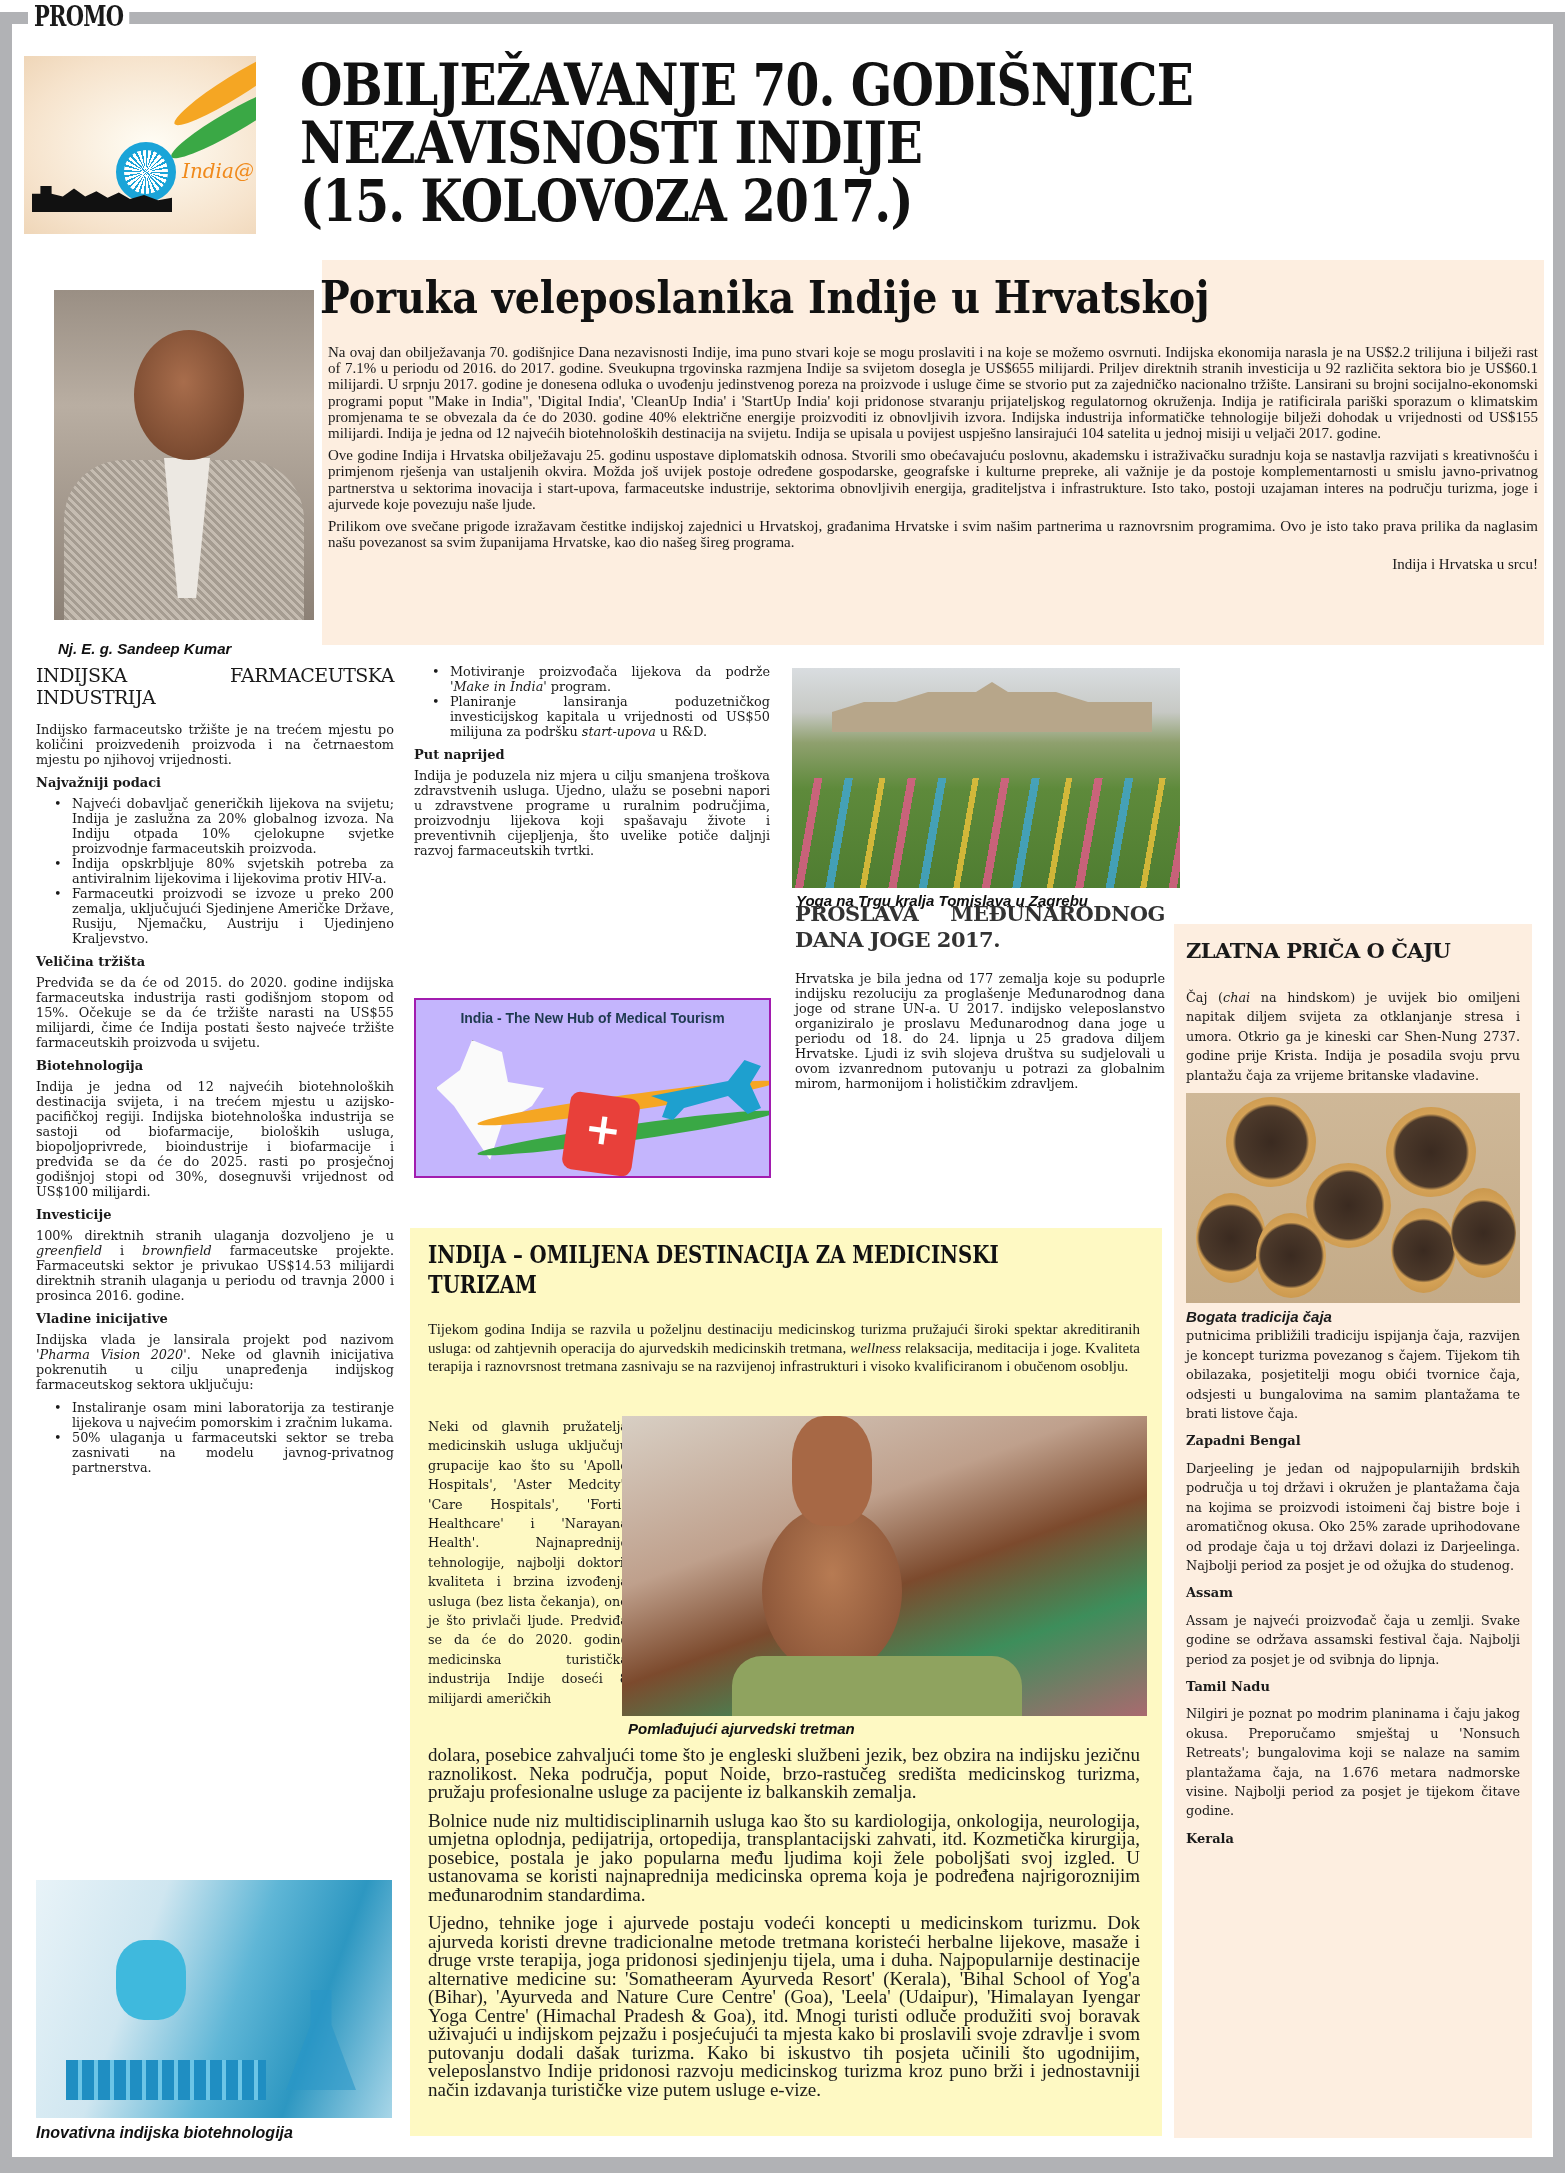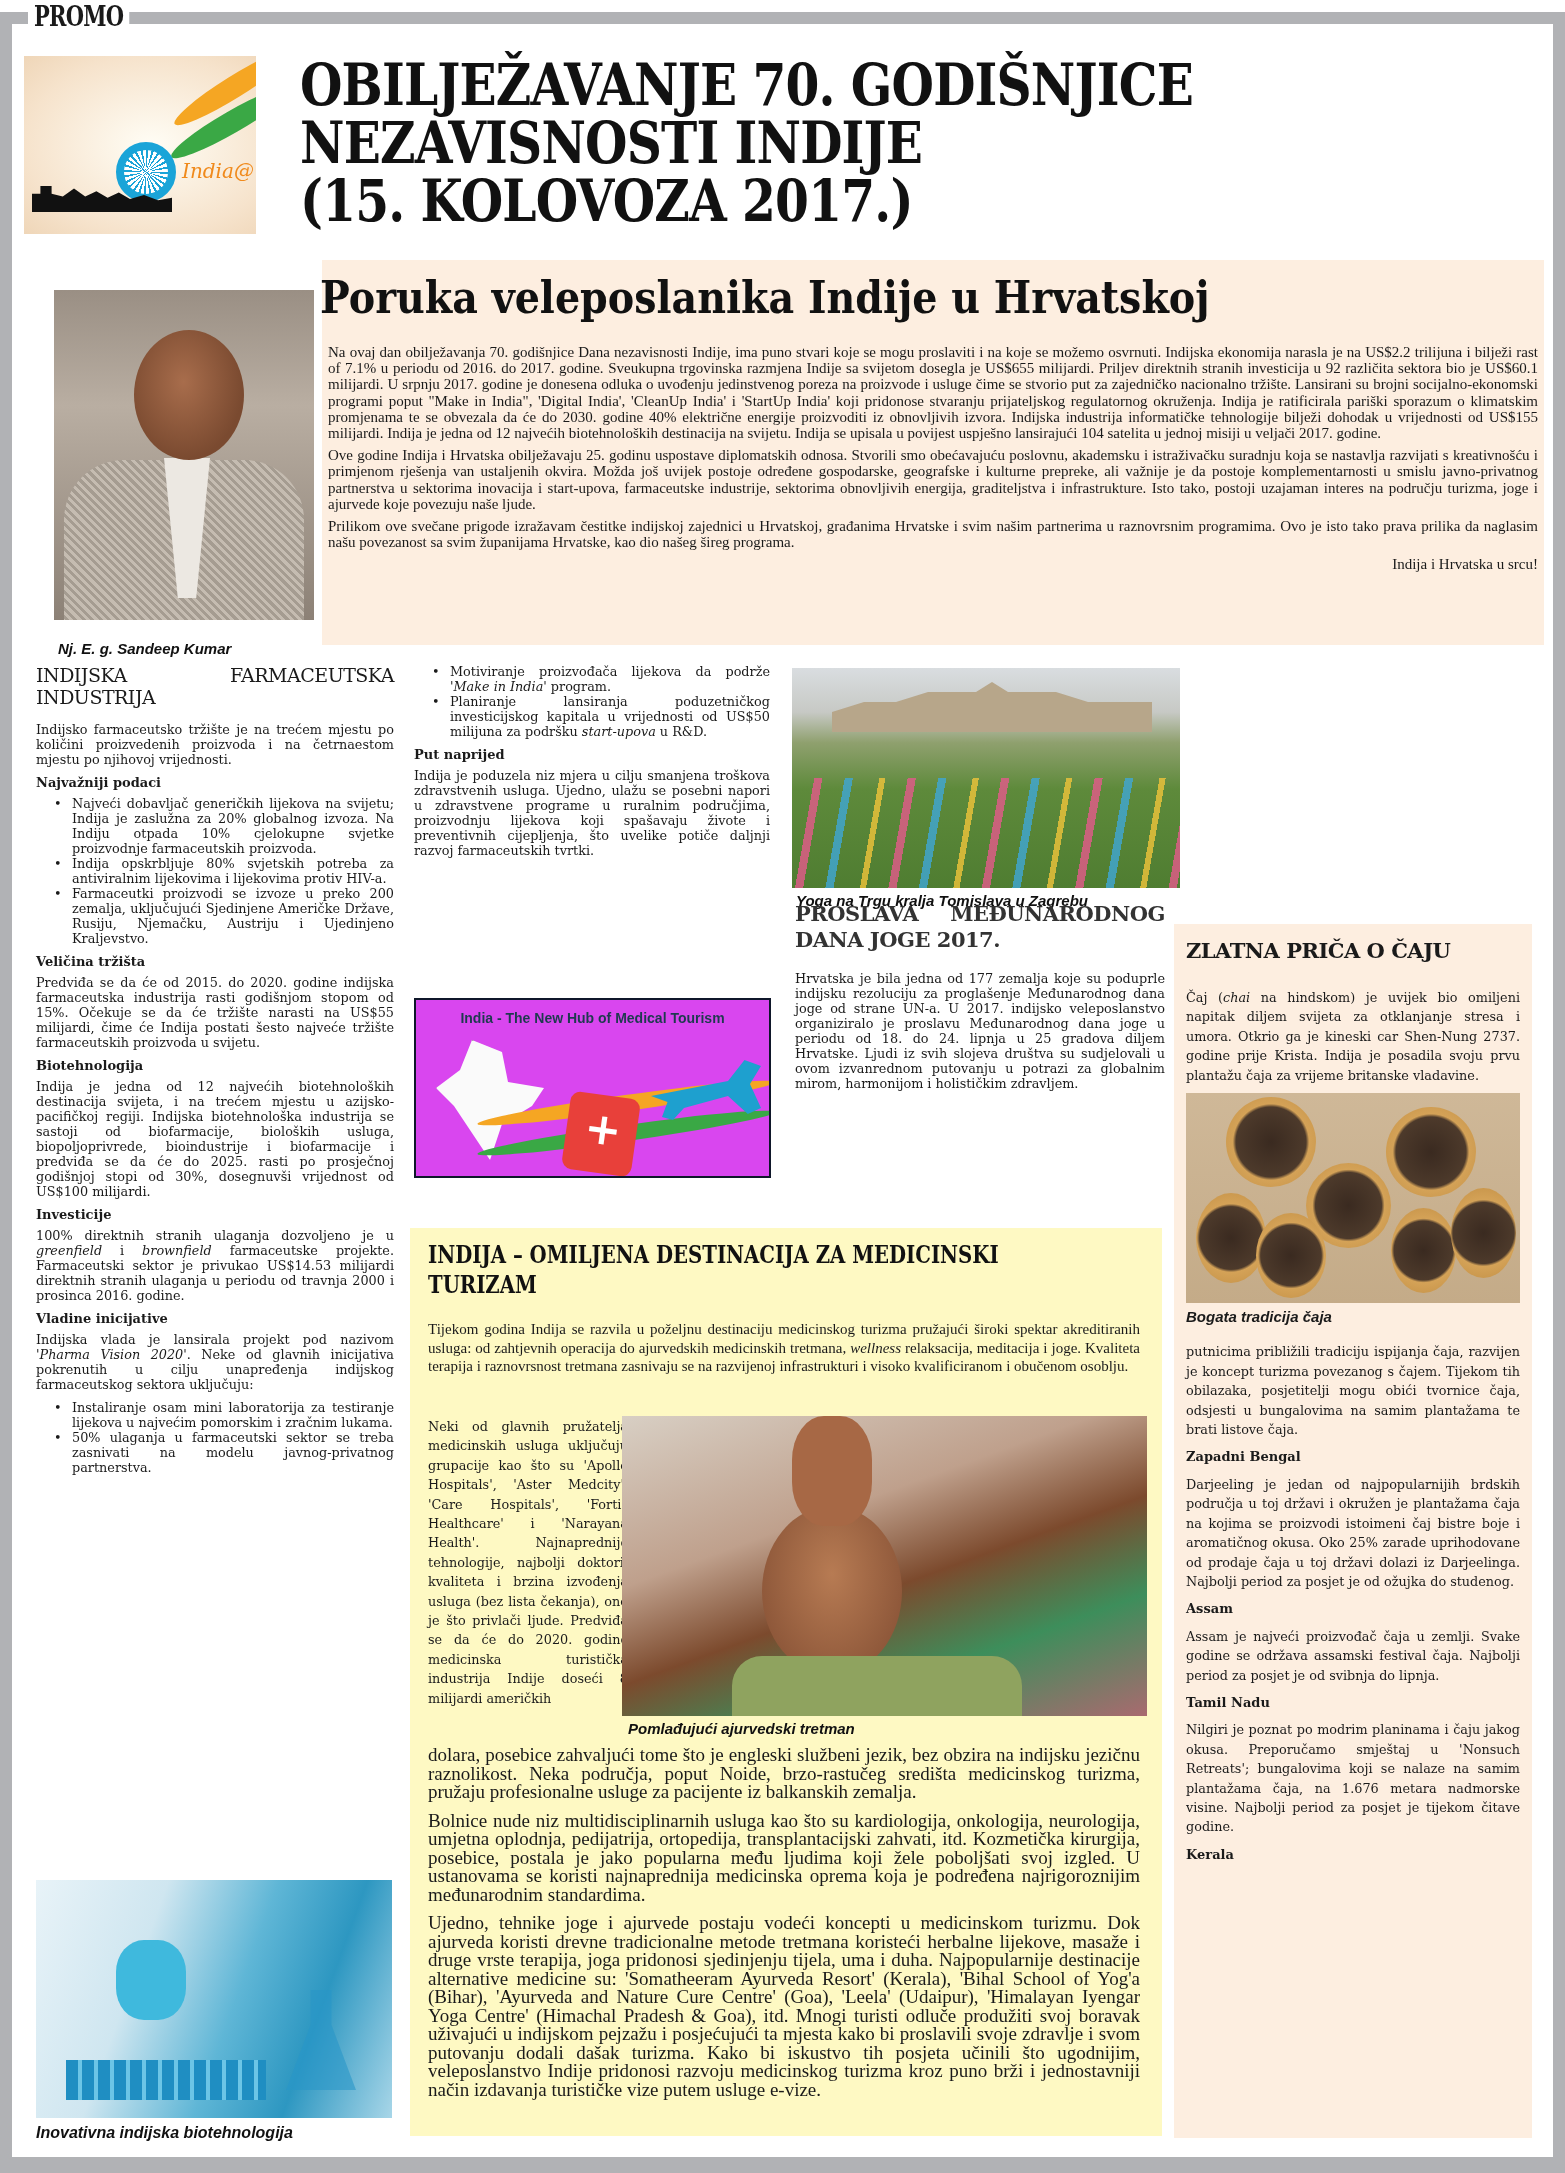--- a/index.html
+++ b/index.html
@@ -47,21 +47,21 @@
   ul.bul li::before { content: "•"; position: absolute; left: 18px; }
 
   .lab-img { position: absolute; left: 36px; top: 1880px; width: 356px; height: 238px; background: linear-gradient(110deg, #e8f3f8 0%, #cfe6f0 30%, #5fb6d6 55%, #2d97c1 75%, #a8d6e8 100%); overflow: hidden; }
   .lab-img .glove { position: absolute; left: 80px; top: 60px; width: 70px; height: 80px; border-radius: 40%; background: #3fb9dd; }
   .lab-img .flask { position: absolute; left: 250px; top: 110px; width: 70px; height: 100px; background: rgba(40,150,200,0.6); clip-path: polygon(35% 0,65% 0,65% 35%,100% 100%,0 100%,35% 35%); }
   .lab-img .rack { position: absolute; left: 30px; top: 180px; width: 200px; height: 40px; background: repeating-linear-gradient(90deg, #1f8ec2 0 12px, #6cc5e6 12px 16px); }
   .lab-caption { position: absolute; left: 36px; top: 2124px; font-family: "Liberation Sans", sans-serif; font-style: italic; font-weight: bold; font-size: 16px; color: #111; }
 
   
   .col2 { position: absolute; left: 414px; top: 664px; width: 356px; font-family: "DejaVu Serif", serif; font-size: 12.8px; line-height: 15px; text-align: justify; color: #1a1a1a; }
-  .med-hub { position: absolute; left: 414px; top: 998px; width: 357px; height: 180px; border: 2px solid #0f172a; background: #d946ef; overflow: hidden; }
+  .med-hub { position: absolute; left: 414px; top: 998px; width: 357px; height: 180px; border: 2px solid #a21caf; background: #c4b5fd; overflow: hidden; }
   .med-hub .hub-title { position: absolute; left: 0; top: 10px; width: 100%; text-align: center; font-family: "Liberation Sans", sans-serif; font-weight: bold; font-size: 14px; color: #1e3a4f; }
   .med-hub .map { position: absolute; left: 20px; top: 40px; width: 120px; height: 120px; border: 1px dashed #999; clip-path: polygon(30% 0,55% 10%,60% 35%,90% 40%,80% 55%,55% 70%,45% 100%,35% 85%,15% 55%,0 40%,20% 25%); background: #fafafa; }
   .med-hub .sw-o { position: absolute; left: 60px; top: 95px; width: 300px; height: 16px; background: #f5a623; border-radius: 50%; transform: rotate(-8deg); }
   .med-hub .sw-g { position: absolute; left: 60px; top: 125px; width: 300px; height: 16px; background: #3aa845; border-radius: 50%; transform: rotate(-8deg); }
   .med-hub .case { position: absolute; left: 150px; top: 95px; width: 70px; height: 78px; background: #e8403a; border-radius: 10px; transform: rotate(8deg); }
   .med-hub .case::after { content: "+"; position: absolute; left: 18px; top: 8px; font-family: "DejaVu Sans", sans-serif; font-size: 44px; font-weight: bold; color: #fff; }
   .med-hub .plane { position: absolute; left: 235px; top: 60px; width: 110px; height: 60px; background: #1ea0cf; clip-path: polygon(0 60%,70% 35%,85% 0,100% 10%,90% 40%,100% 80%,88% 90%,70% 60%,30% 80%,20% 100%,10% 95%,15% 70%); }
 
   
   .yoga-img { position: absolute; left: 792px; top: 668px; width: 388px; height: 220px; background: linear-gradient(180deg, #d9dde0 0%, #c7c9c5 20%, #8fa06e 34%, #5e8a3b 55%, #4f7d31 100%); overflow: hidden; }
@@ -85,21 +85,21 @@
   .med-rest p { margin-bottom: 10px; }
 
   
   .teabox { position: absolute; left: 1174px; top: 924px; width: 358px; height: 1214px; background: #fdeee0; }
   .teabox .inner { position: absolute; left: 12px; top: 14px; width: 334px; font-family: "DejaVu Serif", serif; font-size: 12.8px; line-height: 19.4px; text-align: justify; }
   .teabox h2 { font-size: 21px; line-height: 26px; font-weight: bold; margin-bottom: 24px; letter-spacing: -0.5px; }
   .teabox h4 { font-size: 13px; font-weight: bold; margin: 6px 0 8px; }
   .teabox p { margin-bottom: 8px; }
   .tea-img { width: 334px; height: 210px; margin: 6px 0 4px; background: linear-gradient(180deg, #cfb898 0%, #c4ab88 100%); position: relative; overflow: hidden; }
   .tea-img .spoon { position: absolute; border-radius: 50%; background: radial-gradient(circle, #3a2a20 0%, #4d3a2b 55%, #d4a257 60%, #c28f45 100%); }
-  .tea-caption { font-family: "Liberation Sans", sans-serif; font-style: italic; font-weight: bold; font-size: 15px; margin-bottom: 16px; }
+  .tea-caption { font-family: "Liberation Sans", sans-serif; font-style: italic; font-weight: bold; font-size: 15px; margin-bottom: 0; }
 </style>
 </head>
 <body>
 
 <div class="frame-top"></div>
 <div class="frame-left"></div>
 <div class="frame-right"></div>
 <div class="frame-bottom"></div>
 <div class="promo-label">PROMO</div>
 

